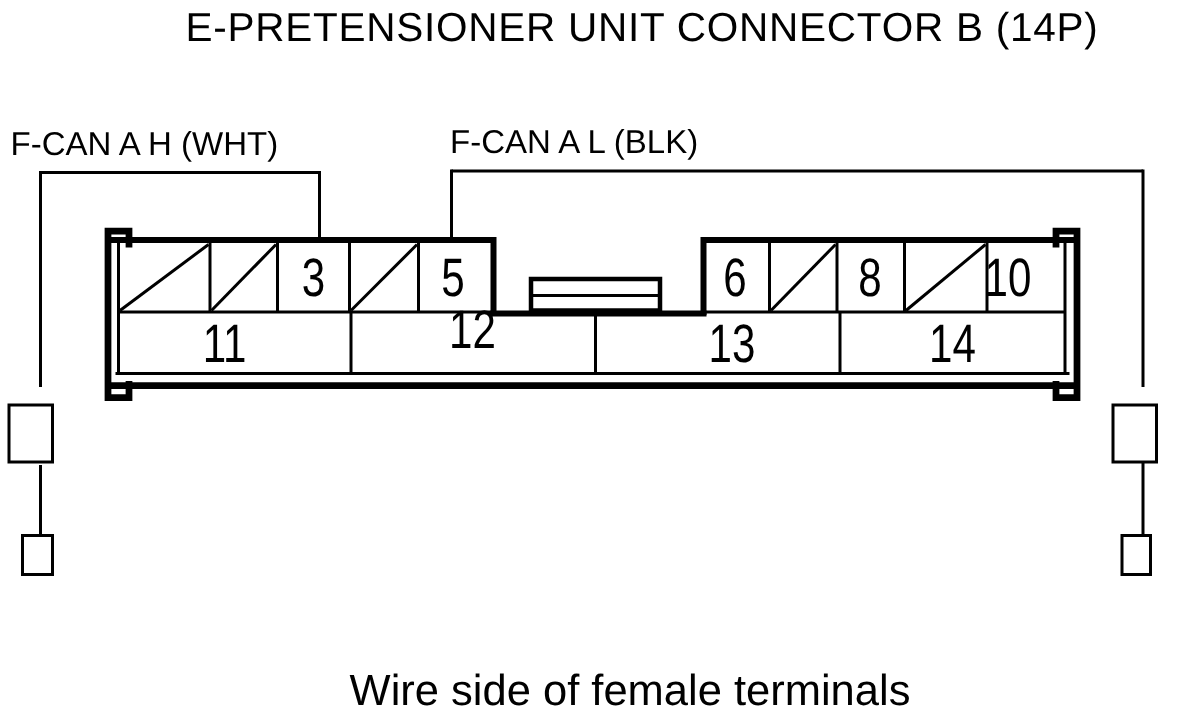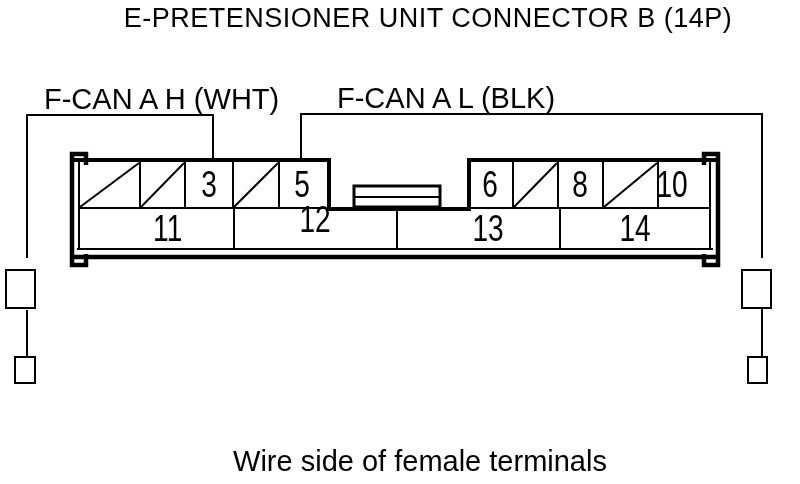--- a/index.html
+++ b/index.html
@@ -19,23 +19,22 @@
     position: absolute;
     left: 0; top: 3px; width: 800px;
     text-align: center;
     font-size: 27px;
     letter-spacing: 0.5px;
     white-space: nowrap;
     padding-left: 28px;
   }
   .wire-label {
     position: absolute;
-    font-size: 29px;
+    font-size: 22px;
     white-space: nowrap;
-    margin-left: 37px;
   }
   .wire-label.h { left: 7px; top: 83px; }
   .wire-label.l { left: 300px; top: 82px; }
   .pin {
     position: absolute;
     display: flex;
     align-items: center;
     justify-content: center;
     font-size: 36px;
   }
@@ -141,21 +140,21 @@
   <div class="pin" style="left:467px;top:162px;width:46px;height:46px">
     <span>6</span>
   </div>
   <div class="pin" style="left:558px;top:162px;width:45px;height:46px">
     <span>8</span>
   </div>
   <div class="pin" style="left:658px;top:162px;width:28px;height:46px">
     <span>10</span>
   </div>
 
-  <div class="pin" style="left:97px;top:208px;width:141px;height:41px">
+  <div class="pin" style="left:79px;top:208px;width:141px;height:41px">
     <span>11</span>
   </div>
   <div class="pin" style="left:234px;top:208px;width:163px;height:24px">
     <span>12</span>
   </div>
   <div class="pin" style="left:397px;top:208px;width:182px;height:41px">
     <span>13</span>
   </div>
   <div class="pin" style="left:560px;top:208px;width:150px;height:41px">
     <span>14</span>

